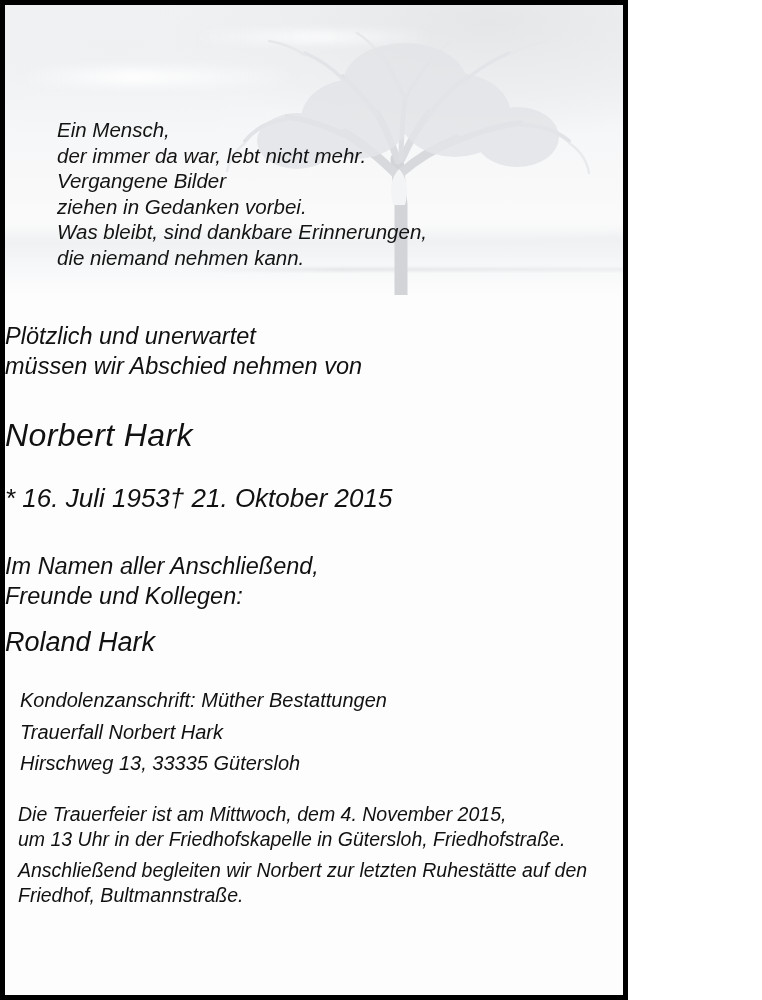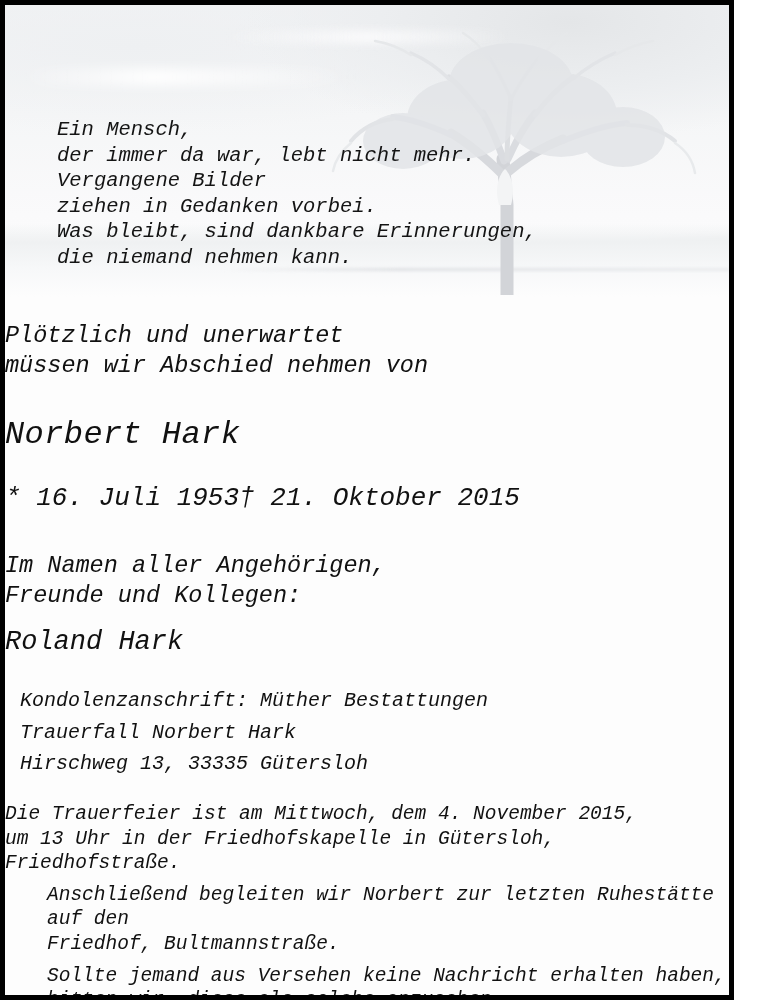--- a/index.html
+++ b/index.html
@@ -2,27 +2,27 @@
 <html><head>
 <meta charset="utf-8">
 <style>
   html, body {
     margin: 0;
     padding: 0;
     background: #ffffff;
   }
   #obituary-card {
     position: relative;
-    width: 734px;
+    width: 628px;
     height: 1000px;
     box-sizing: border-box;
     background: #fdfdfd;
     border: 5px solid #000000;
     overflow: hidden;
-    font-family: Liberation Mono, monospace;
+    font-family: Liberation Sans, sans-serif;
     color: #111111;
   }
 
   
   .photo-band {
     position: absolute;
     left: 0;
     top: 0;
     width: 100%;
     height: 292px;
@@ -162,22 +162,23 @@
 
   .arrangements {
     top: 797px;
     font-style: italic;
     font-size: 19.5px;
     line-height: 24.6px;
   }
   .arrangements p {
     margin: 0;
     white-space: pre-line;
-  }
-  .arrangements p + p { margin-top: 7px; margin-left: 42px; }
+    padding-left: 13px;
+  }
+  .arrangements p + p { margin-top: 7px; }
 </style>
 </head>
 <body>
 
 <div id="obituary-card">
 
   <div class="photo-band">
     <div class="sky"></div>
     <div class="cloud-a"></div>
     <div class="cloud-b"></div>
@@ -232,32 +233,30 @@
 
     <div class="center-block lead">Plötzlich und unerwartet
 müssen wir Abschied nehmen von</div>
 
     <div class="center-block deceased-name">Norbert Hark</div>
 
     <div class="center-block dates">
       <span class="born"><span>*</span> <span>16. Juli 1953</span></span><span class="died"><span>†</span> <span>21. Oktober 2015</span></span>
     </div>
 
-    <div class="center-block family">Im Namen aller Angehörigen,
+    <div class="center-block family">Im Namen aller Anschließend,
 Freunde und Kollegen:</div>
 
     <div class="center-block family-signature">Roland Hark</div>
 
     <div class="center-block condolence">Kondolenzanschrift: Müther Bestattungen
 Trauerfall Norbert Hark
 Hirschweg 13, 33335 Gütersloh</div>
 
     <div class="center-block arrangements">
       <p>Die Trauerfeier ist am Mittwoch, dem 4. November 2015,
 um 13 Uhr in der Friedhofskapelle in Gütersloh, Friedhofstraße.</p>
       <p>Anschließend begleiten wir Norbert zur letzten Ruhestätte auf den
 Friedhof, Bultmannstraße.</p>
-      <p>Sollte jemand aus Versehen keine Nachricht erhalten haben,
-bitten wir, diese als solche anzusehen.</p>
     </div>
 
   </div>
 </div>
 
 </body></html>

